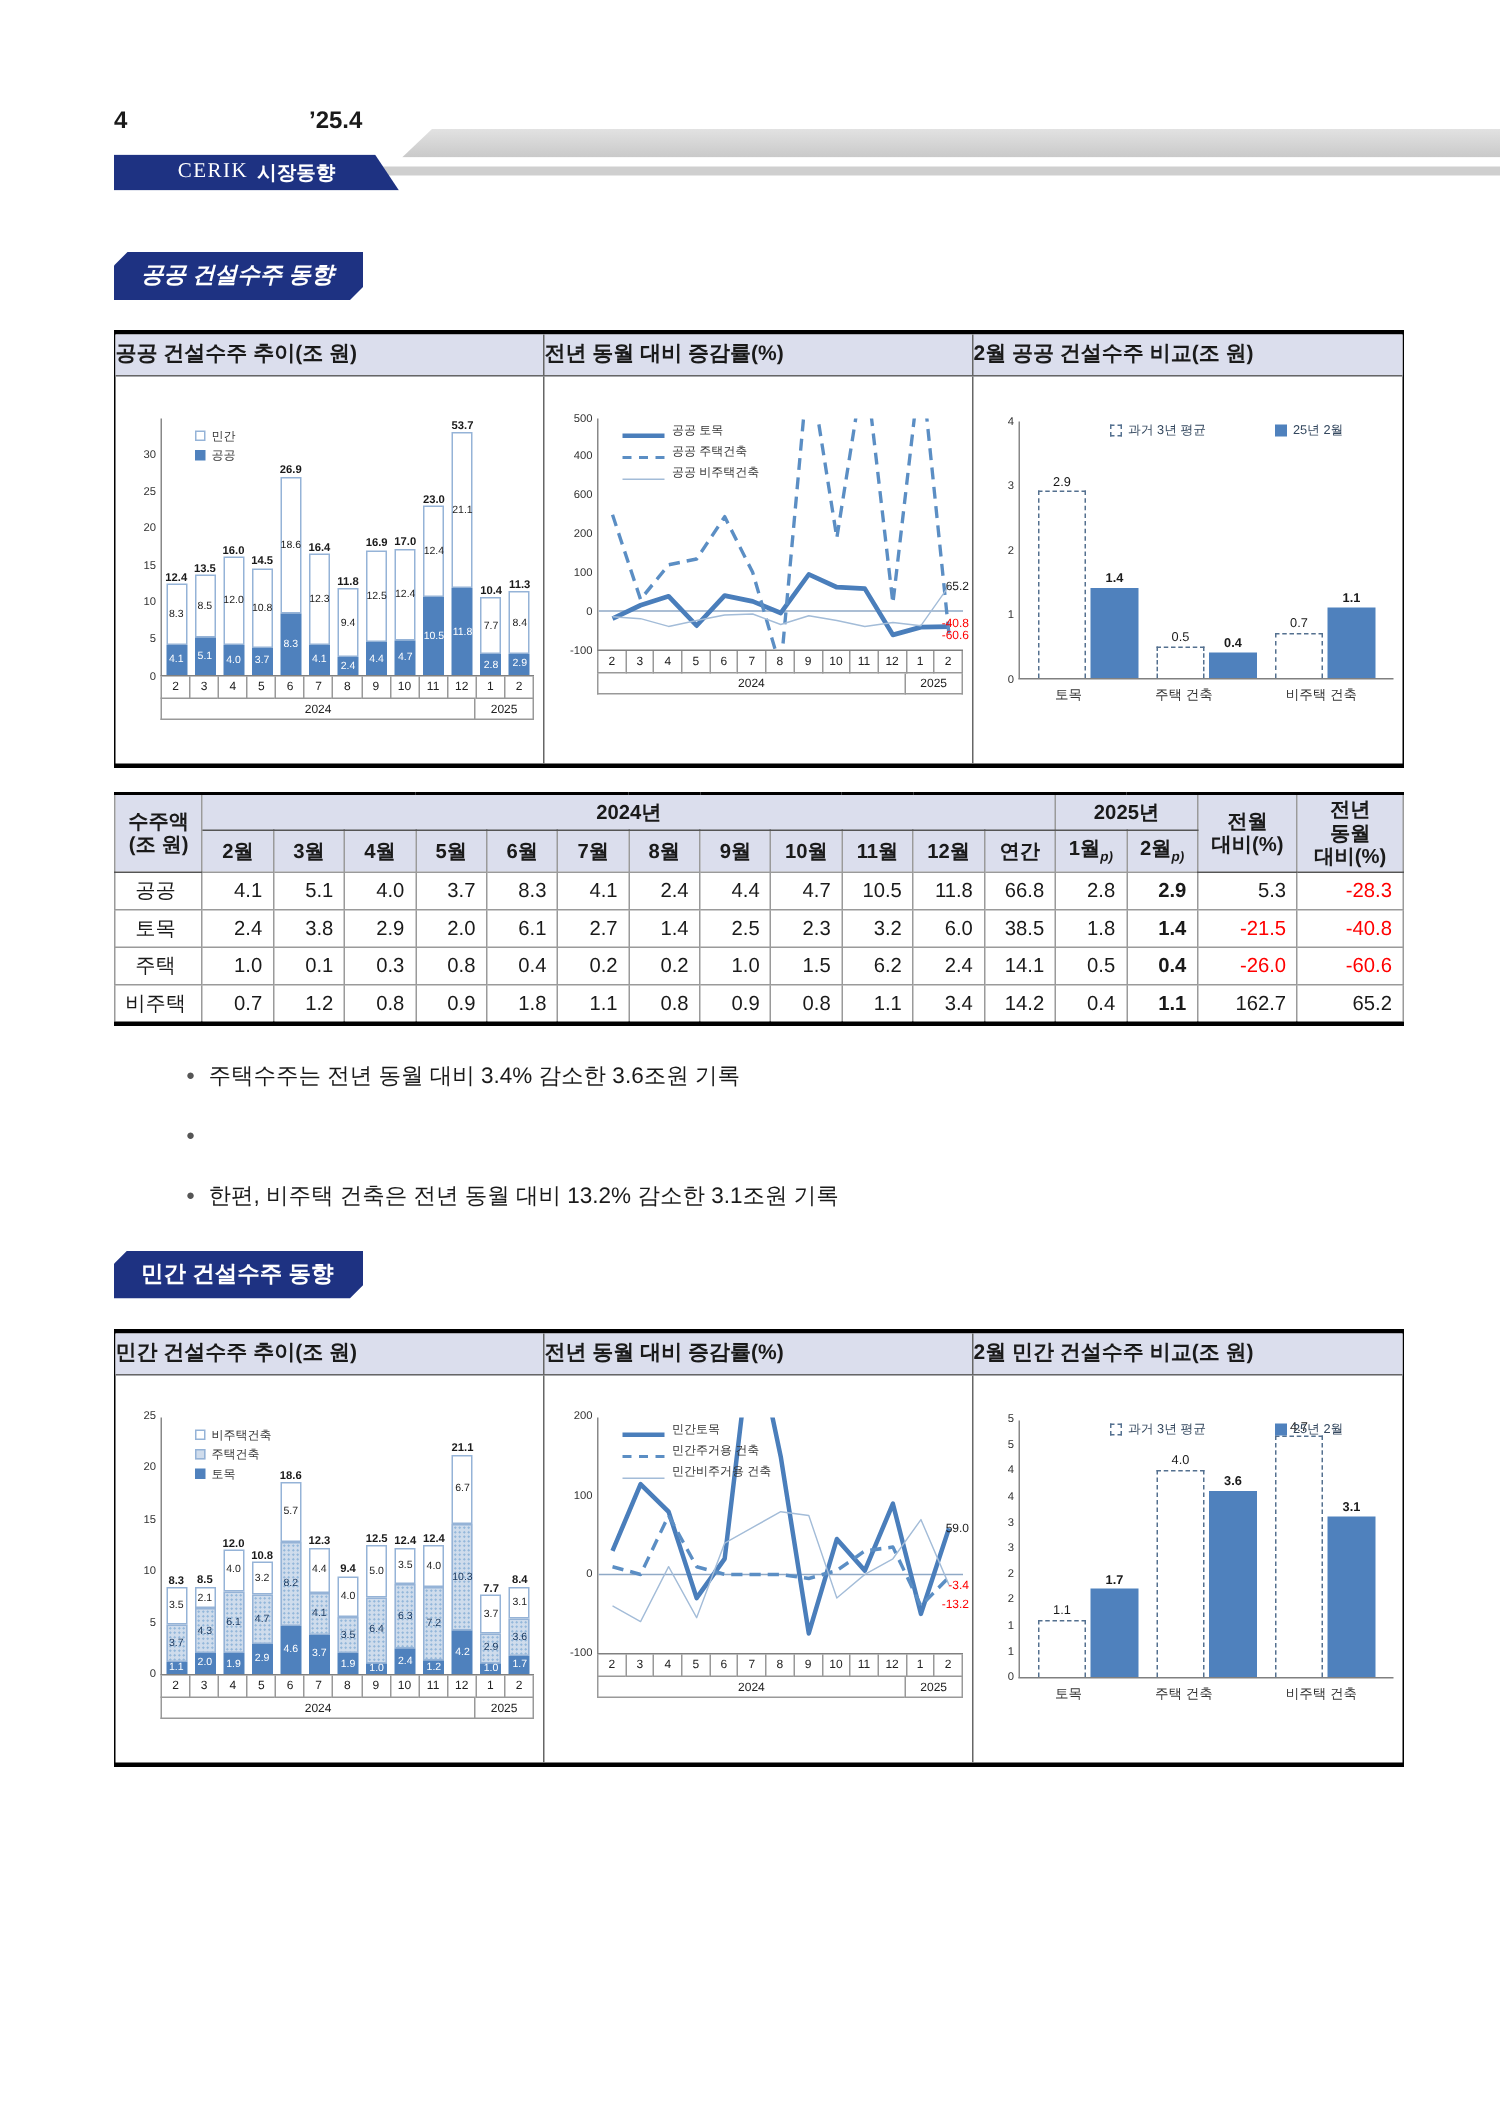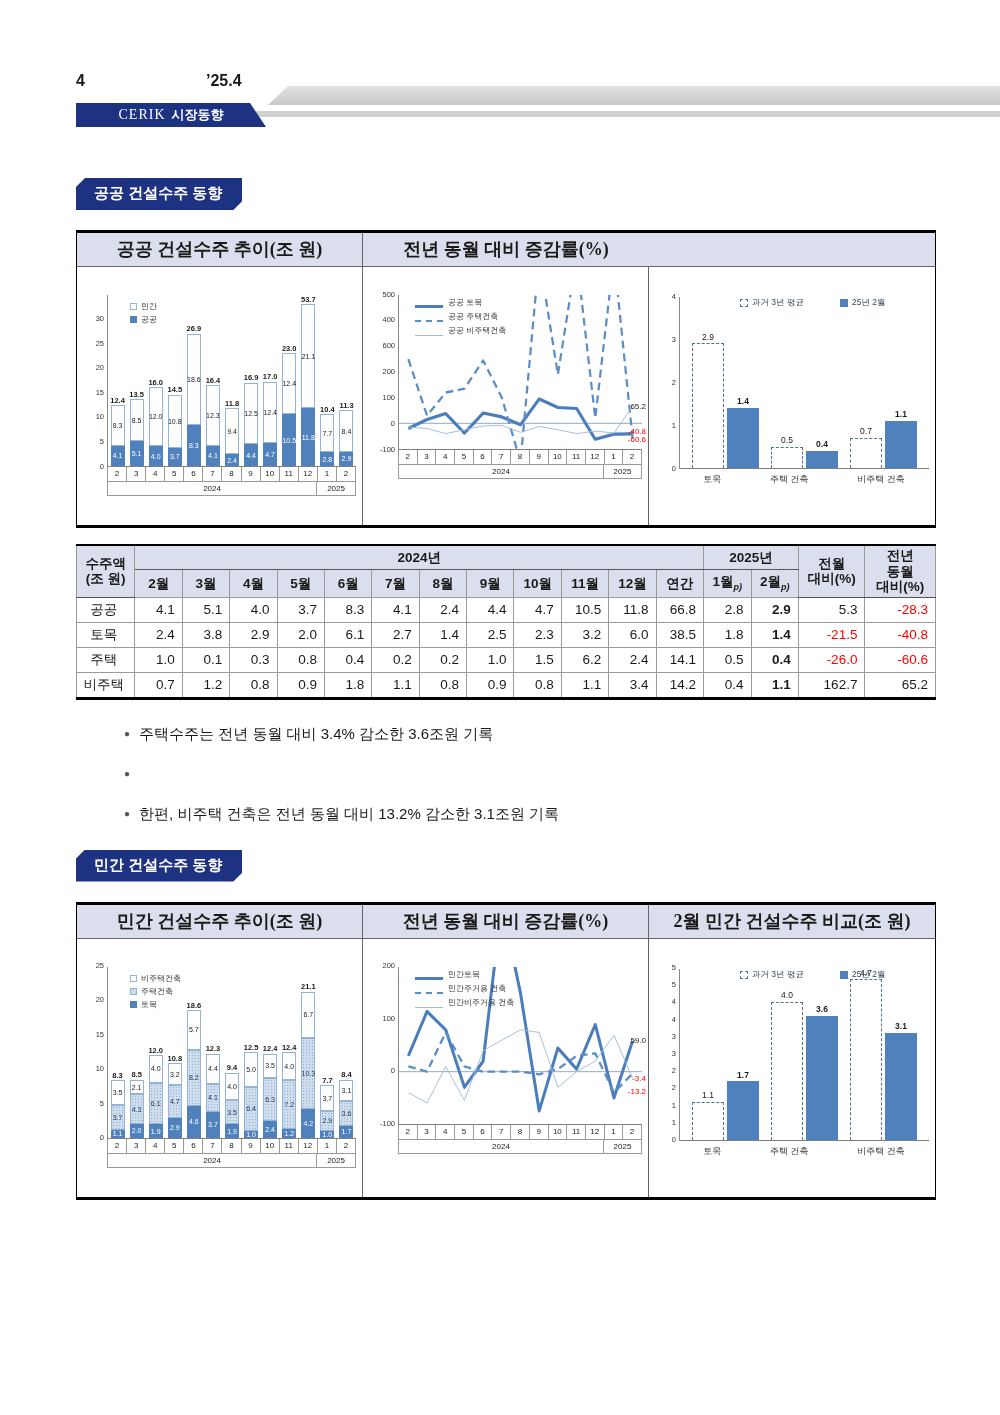--- a/index.html
+++ b/index.html
@@ -17,28 +17,28 @@
   .brand-banner { position:absolute; left:76px; top:103px; width:190px; height:24px; background:#1e3282;
             clip-path:polygon(0 0,calc(100% - 16px) 0,100% 100%,0 100%);
             display:flex; align-items:center; justify-content:center; gap:6px; z-index:2; }
   .brand-en { color:#fff; font-family:"Liberation Serif",serif; font-size:14px; letter-spacing:1px; }
   .brand-ko { color:#fff; font-size:13px; font-weight:bold; }
 
   
   .badge { display:inline-block; margin-left:76px; background:#1e3282; color:#fff; font-weight:bold;
            font-size:15px; padding:6px 20px 7px 18px;
            clip-path:polygon(9px 0,100% 0,100% calc(100% - 9px),calc(100% - 9px) 100%,0 100%,0 9px); }
-  .badge-wrap-1 { margin-top:40px; }
+  .badge-wrap-1 { margin-top:30px;font-style:italic; }
   .badge-wrap-2 { margin-top:26px; }
 
   
   .chart-panel { width:860px; margin:20px 0 0 76px; border:1px solid #000;
                  border-top:3px solid #000; border-bottom:3px solid #000; }
   .panel-titles { display:grid; grid-template-columns:1fr 1fr 1fr; background:#dbdeed; border-bottom:1px solid #666; }
-  .panel-title { text-align:center; font-weight:bold; font-size:18px; padding:4px 0 5px; border-right:1px solid #666;font-family:Liberation Serif, serif; }
+  .panel-title { font-weight:bold; font-size:14px; padding:4px 0 5px; border-right:1px solid #666; }
   .panel-title:last-child { border-right:none; }
   .panel-charts { display:grid; grid-template-columns:1fr 1fr 1fr; height:258px; }
   .chart-cell { border-right:1px solid #666; position:relative; padding:14px 6px 0 8px; overflow:hidden; }
   .chart-cell:last-child { border-right:none; }
 
   .cb { display:flex; }
   .yaxis { width:22px; position:relative; flex:none; }
   .yaxis-line { width:27px; }
   .ytick { position:absolute; right:3px; font-size:7.5px; color:#333; line-height:1; text-align:right; width:100%; }
   .cmain { flex:1; min-width:0; }
@@ -81,21 +81,21 @@
   .endlabel { position:absolute; right:-4px; font-size:8px; line-height:1; font-weight:normal; background:transparent; }
 
   
   .gplot { justify-content:space-around; padding:0 6px; }
   .ggroup { display:flex; align-items:flex-end; gap:3px; height:100%; }
   .gbarwrap { display:flex; flex-direction:column; justify-content:flex-end; align-items:center; height:100%; }
   .gval { font-size:8.5px; line-height:1; margin-bottom:2px; }
   .gval-b { font-weight:bold; }
   .gbar-dashed { width:32px; border:1.5px dashed #54708f; border-bottom:none; background:#fff; }
   .gbar-solid { width:32px; background:#4f81bd; }
-  .gb-legend { position:absolute; left:60px; top:0px; display:flex; gap:36px; font-size:8.5px; color:#33475e; }
+  .gb-legend { position:absolute; left:60px; top:0px; display:flex; gap:46px; font-size:8.5px; color:#33475e; }
   .gb-item { display:flex; align-items:center; gap:4px; }
   .gsq-dashed { width:8px; height:8px; border:1px dashed #54708f; background:#fff; }
   .gsq-solid { width:8px; height:8px; background:#4f81bd; }
   .gxrow { display:flex; justify-content:space-around; }
   .gxcell { font-size:9px; color:#333; padding-top:4px; text-align:center; }
 
   
   .data-table { width:860px; margin:16px 0 0 76px; border-collapse:collapse; table-layout:fixed;
                 border-top:2px solid #000; border-bottom:3px solid #000; font-size:13.5px; }
   .data-table th, .data-table td { border:1px solid #9a9a9a; padding:3px 6px 3px 2px; }
@@ -139,20 +139,21 @@
   </header>
 
   <div class="badge-wrap-1">
     <div class="badge">공공 건설수주 동향</div>
   </div>
 
   <section class="chart-panel">
     <div class="panel-titles">
       <div class="panel-title">공공 건설수주 추이(조 원)</div>
       <div class="panel-title">전년 동월 대비 증감률(%)</div>
+      <div class="panel-title">2월 공공 건설수주 비교(조 원)</div>
     </div>
     <div class="panel-charts">
       <div class="chart-cell" id="c0">
           <div class="cb">
             <div class="yaxis" style="height: 186px; padding-top: 14px;">
               <div class="ytick" style="bottom: -3px;">0</div>
               <div class="ytick" style="bottom: 21.5714px;">5</div>
               <div class="ytick" style="bottom: 46.1429px;">10</div>
               <div class="ytick" style="bottom: 70.7143px;">15</div>
               <div class="ytick" style="bottom: 95.2857px;">20</div>

